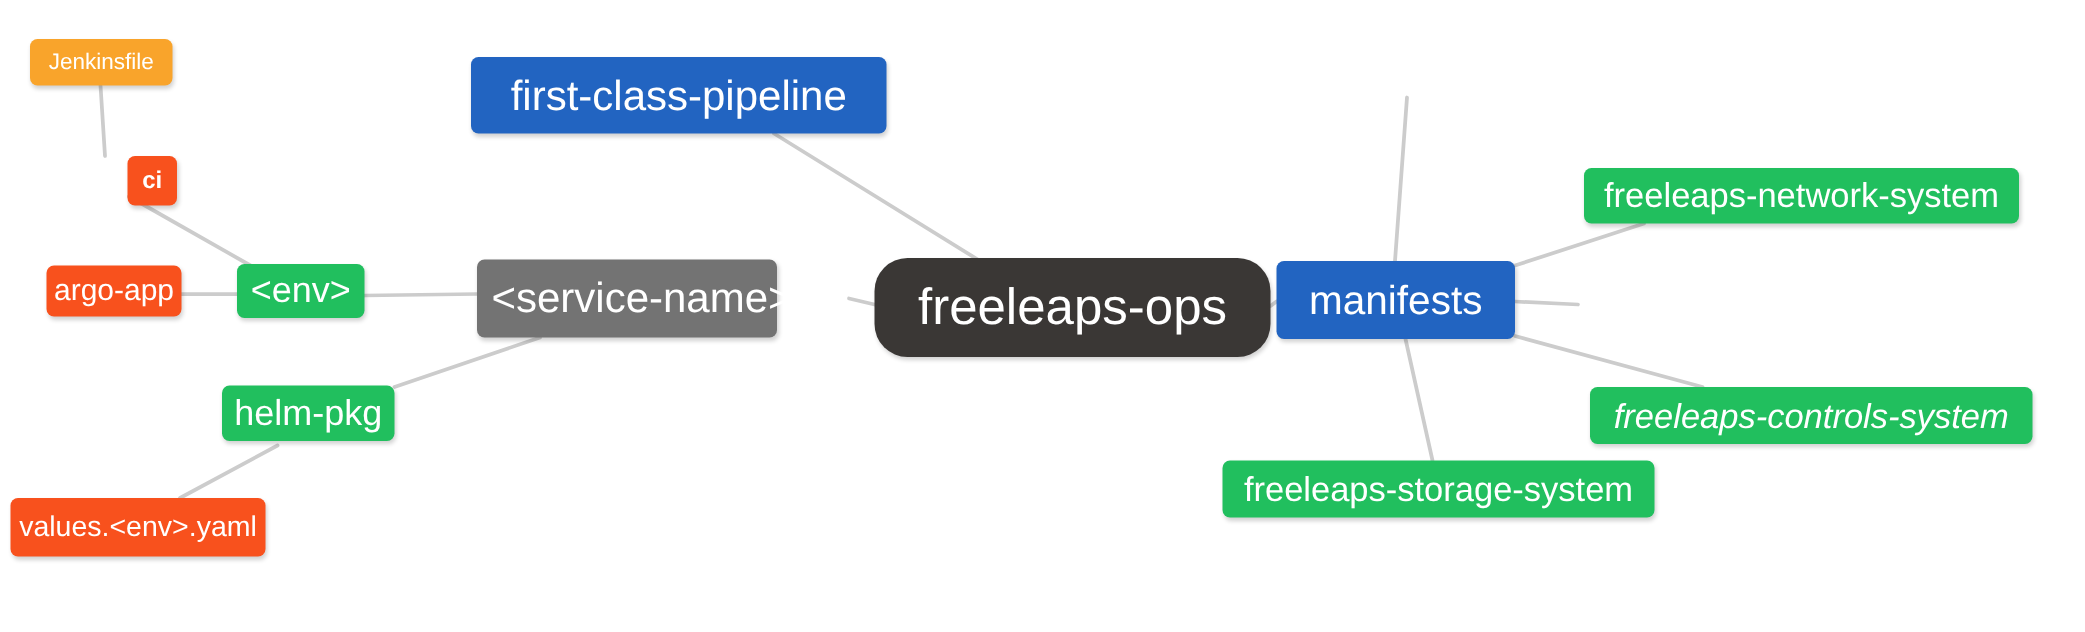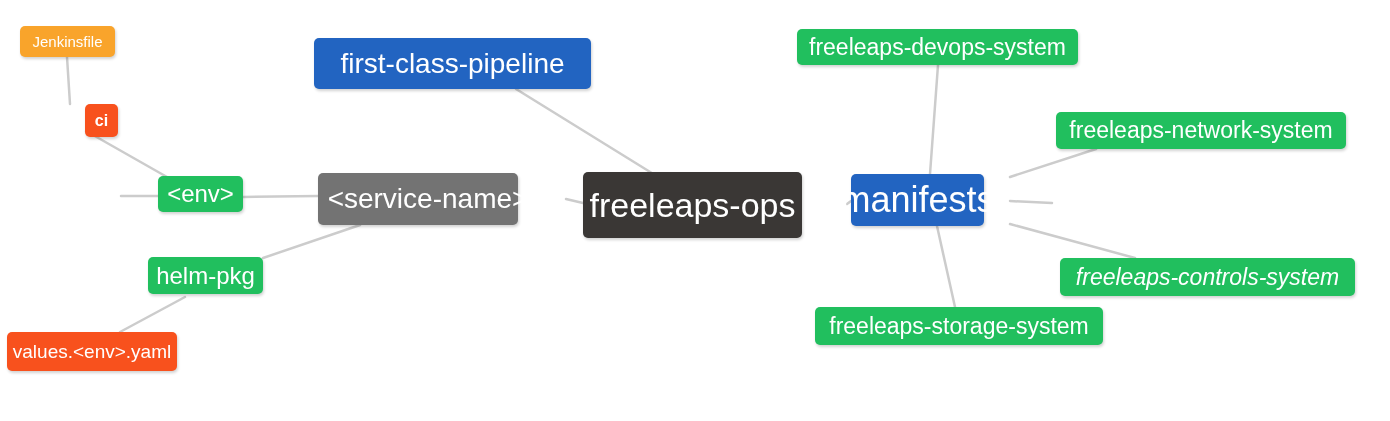--- a/index.html
+++ b/index.html
@@ -53,24 +53,24 @@
       <line x1="566" y1="199" x2="583" y2="203" stroke="#cccccc" stroke-width="2.5" stroke-linecap="round"></line>
       <line x1="847" y1="204" x2="851" y2="201" stroke="#cccccc" stroke-width="2.5" stroke-linecap="round"></line>
       <line x1="938" y1="65" x2="930" y2="174" stroke="#cccccc" stroke-width="2.5" stroke-linecap="round"></line>
       <line x1="1096" y1="149" x2="1010" y2="177" stroke="#cccccc" stroke-width="2.5" stroke-linecap="round"></line>
       <line x1="1010" y1="201" x2="1052" y2="203" stroke="#cccccc" stroke-width="2.5" stroke-linecap="round"></line>
       <line x1="1010" y1="224" x2="1135" y2="258" stroke="#cccccc" stroke-width="2.5" stroke-linecap="round"></line>
       <line x1="937" y1="226" x2="955" y2="307" stroke="#cccccc" stroke-width="2.5" stroke-linecap="round"></line>
     </svg>
 <div class="node" style="left: 20px; top: 26px; width: 95px; height: 31px; font-size: 15px; background: rgb(249, 164, 43); color: rgb(255, 255, 255);">Jenkinsfile</div>
     <div class="node bold" style="left: 53px; top: 104px; width: 33px; height: 33px; font-size: 16px; background: rgb(248, 81, 29); color: rgb(255, 255, 255); margin-left: 32px;">ci</div>
+    <div class="node" style="left: 31px; top: 177px; width: 90px; height: 34px; font-size: 20px; background: rgb(248, 81, 29); color: rgb(255, 255, 255);">argo-app</div>
     <div class="node" style="left: 158px; top: 176px; width: 85px; height: 36px; font-size: 24px; background: rgb(33, 191, 94); color: rgb(255, 255, 255);">&lt;env&gt;</div>
     <div class="node" style="left: 148px; top: 257px; width: 115px; height: 37px; font-size: 24px; background: rgb(33, 191, 94); color: rgb(255, 255, 255); text-align: right;">helm-pkg</div>
     <div class="node" style="left: 7px; top: 332px; width: 170px; height: 39px; font-size: 19px; background: rgb(248, 81, 29); color: rgb(255, 255, 255);">values.&lt;env&gt;.yaml</div>
     <div class="node" style="left: 314px; top: 38px; width: 277px; height: 51px; font-size: 28px; background: rgb(34, 100, 193); color: rgb(255, 255, 255);">first-class-pipeline</div>
     <div class="node" style="left: 318px; top: 173px; width: 200px; height: 52px; font-size: 28px; background: #737373; color: rgb(255, 255, 255); padding-left: 20px;">&lt;service-name&gt;</div>
-    <div class="node" style="left: 583px; top: 172px; width: 219px; height: 66px; font-size: 34px; background: rgb(58, 55, 53); color: rgb(255, 255, 255);">freeleaps-ops</div>
-    <div class="node" style="left: 851px; top: 174px; width: 133px; height: 52px; font-size: 36px; background: rgb(34, 100, 193); color: rgb(255, 255, 255);">manifests</div>
-    <div class="node" style="left: 797px; top: 29px; width: 281px; height: 36px; font-size: 23px; background: rgb(33, 191, 94); color: rgb(255, 255, 255);">freeleaps-devops-system</div>
+    <div class="node" style="left: 583px; top: 172px; width: 264px; height: 66px; font-size: 34px; background: rgb(58, 55, 53); color: rgb(255, 255, 255); border-radius: 22px;">freeleaps-ops</div>
+    <div class="node" style="left: 851px; top: 174px; width: 159px; height: 52px; font-size: 27px; background: rgb(34, 100, 193); color: rgb(255, 255, 255);">manifests</div>
     <div class="node" style="left: 1056px; top: 112px; width: 290px; height: 37px; font-size: 23px; background: rgb(33, 191, 94); color: rgb(255, 255, 255);">freeleaps-network-system</div>
     <div class="node" style="left: 1060px; top: 258px; width: 295px; height: 38px; font-size: 23px; background: rgb(33, 191, 94); color: rgb(255, 255, 255); font-style: italic;">freeleaps-controls-system</div>
     <div class="node" style="left: 815px; top: 307px; width: 288px; height: 38px; font-size: 23px; background: rgb(33, 191, 94); color: rgb(255, 255, 255);">freeleaps-storage-system</div>
   </div>
 
 </body></html>

